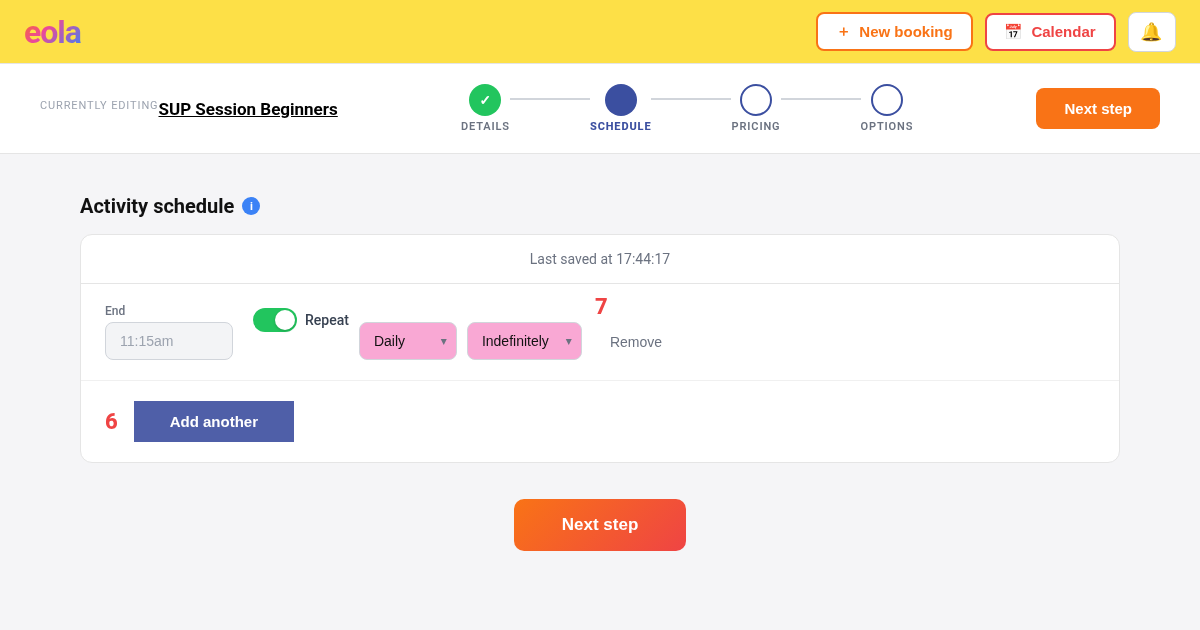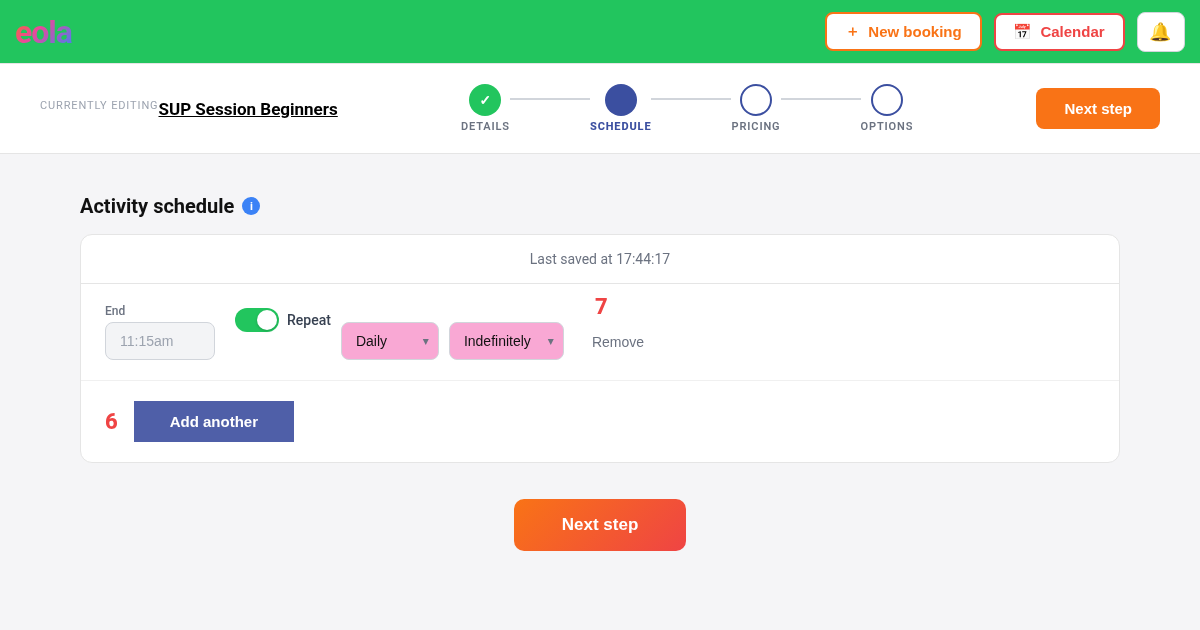--- a/index.html
+++ b/index.html
@@ -5,26 +5,26 @@
     * { box-sizing: border-box; margin: 0; padding: 0; }
     body {
       font-family: -apple-system, BlinkMacSystemFont, 'Segoe UI', Roboto, sans-serif;
       background: #f5f5f7;
       min-height: 630px;
       width: 1200px;
     }
 
     
     .header {
-      background: #22c55e;
+      background: #fde047;
       border-bottom: 1px solid #e5e5e5;
       display: flex;
       align-items: center;
       justify-content: space-between;
-      padding: 0 15px;
+      padding: 0 24px;
       height: 64px;
     }
     .logo {
       display: flex;
       align-items: center;
     }
     .logo-text {
       font-size: 32px;
       font-weight: 700;
       background: linear-gradient(135deg, #f97316 0%, #ec4899 40%, #3b82f6 100%);
@@ -228,21 +228,21 @@
       border-radius: 8px;
       padding: 10px 14px;
       font-size: 14px;
       color: #111;
       background: #fff;
       outline: none;
     }
     .field-input.date { width: 170px; }
     .field-input.time { width: 110px; }
     .field-input.end-time {
-      width: 110px;
+      width: 128px;
       background: #f3f4f6;
       color: #9ca3af;
     }
     .repeat-section {
       display: flex;
       align-items: flex-end;
       gap: 10px;
       margin-left: 8px;
     }
     .toggle-wrapper {

